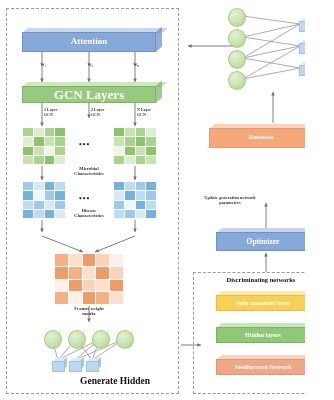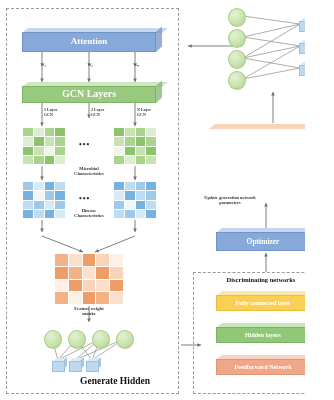--- a/index.html
+++ b/index.html
@@ -146,21 +146,21 @@
     <div class="face" style="font-size:9px;">Attention</div>
   </div>
 
   <div class="lbl tiny" style="left:34px;top:63px;width:18px;">W₁</div>
   <div class="lbl tiny" style="left:81px;top:63px;width:18px;">W₂</div>
   <div class="lbl tiny" style="left:127px;top:63px;width:18px;">Wₙ</div>
 
   <div class="slab green" style="left:22px;top:82px;width:140px;height:21px;">
     <div class="top"></div>
     <div class="side"></div>
-    <div class="face" style="font-size:10px;">GCN Layers</div>
+    <div class="face" style="font-size:13px;">GCN Layers</div>
   </div>
 
   <div class="lbl tiny" style="left:44px;top:108px;width:26px;white-space:pre-line;text-align:left;">1 Layer
 GCN</div>
   <div class="lbl tiny" style="left:91px;top:108px;width:26px;white-space:pre-line;text-align:left;">2 Layer
 GCN</div>
   <div class="lbl tiny" style="left:137px;top:108px;width:26px;white-space:pre-line;text-align:left;">N Layer
 GCN</div>
 
   <div class="matrix" style="left:23px;top:128px;width:42px;height:36px;grid-template-columns:repeat(4,1fr);grid-template-rows:repeat(4,1fr);gap:1px;background:#ffffff;">
@@ -310,20 +310,21 @@
   </div>
   <div class="cube" style="left:299px;top:62px;">
     <div class="ct"></div>
     <div class="cs"></div>
     <div class="cf"></div>
   </div>
 
   <div class="slab orange" style="left:209px;top:124px;width:110px;height:24px;">
     <div class="top"></div>
     <div class="side"></div>
+    <div class="face" style="font-size:7px;">Datasets</div>
   </div>
 
   <div class="lbl tiny" style="left:188px;top:195px;width:84px;white-space:pre-line;font-size:4.4px;text-align:center;">Update generation network
 parameters</div>
 
   <div class="slab blue" style="left:216px;top:228px;width:100px;height:23px;">
     <div class="top"></div>
     <div class="side"></div>
     <div class="face" style="font-size:7.5px;">Optimizer</div>
   </div>

